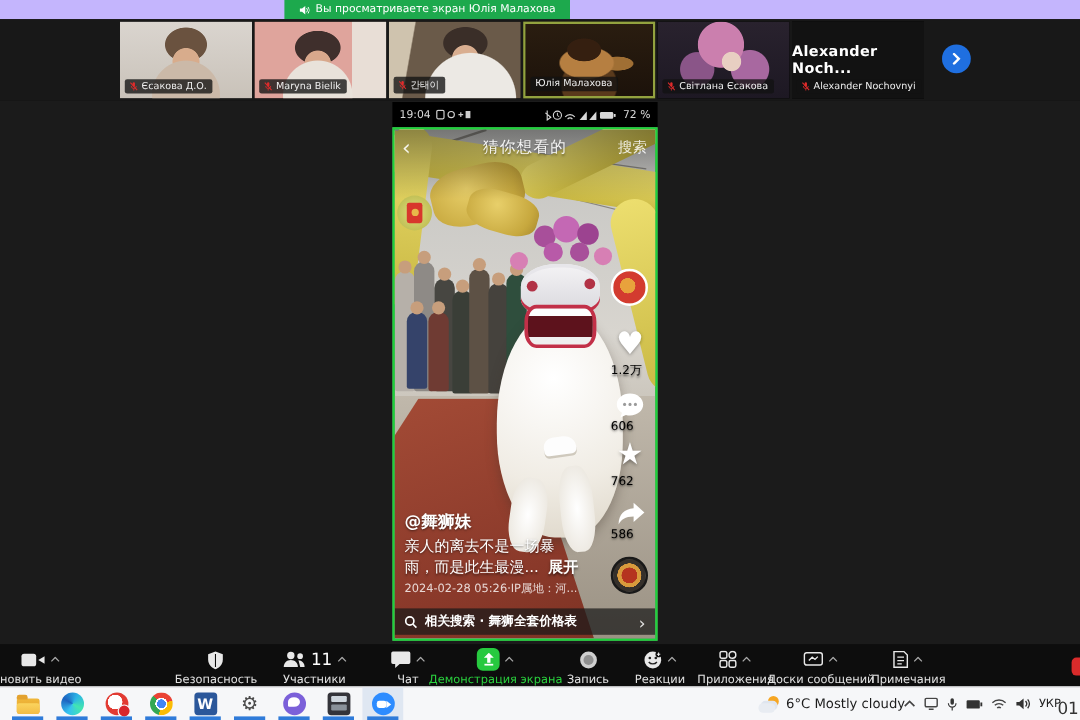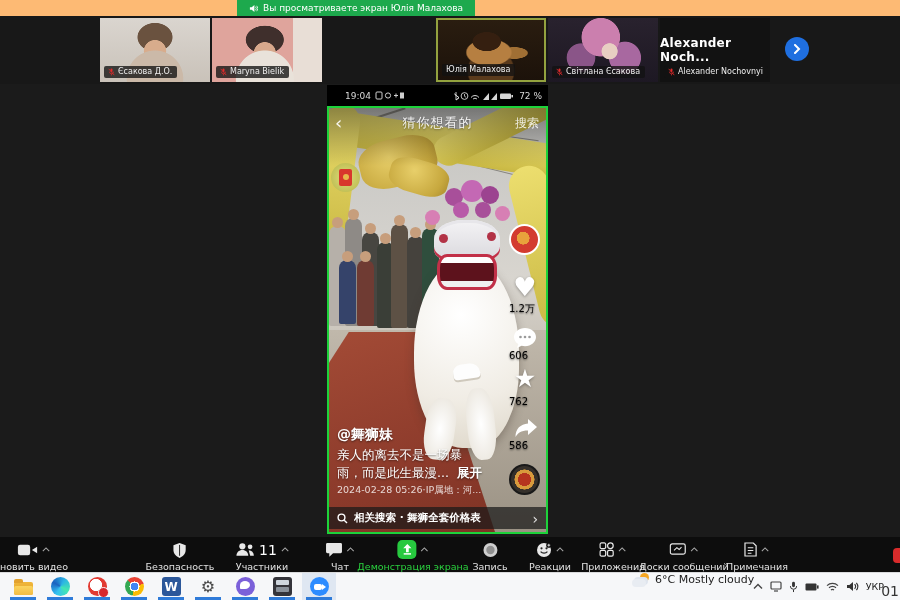--- a/index.html
+++ b/index.html
@@ -1,20 +1,20 @@
 <!DOCTYPE html>
 <html><head>
 <meta charset="utf-8">
 <style>
   html,body{margin:0;padding:0;background:#000;}
   body{font-family:"DejaVu Sans","Liberation Sans",sans-serif;}
   .screen{position:relative;width:900px;height:600px;overflow:hidden;background:#101010;}
 
   
-  .topstrip{position:absolute;left:0;top:0;width:900px;height:16px;background:#fdba74;}
+  .topstrip{position:absolute;left:0;top:0;width:900px;height:16px;background:#c4b5fd;}
   .bannerwrap{position:absolute;left:237px;top:0;height:16px;display:flex;}
   .sharebanner{display:flex;align-items:center;gap:5px;background:#1da94d;color:#fff;
     font-size:9px;padding:0 12px;white-space:nowrap;}
   .viewsettings{display:flex;align-items:center;gap:8px;background:#313131;color:#f0f0f0;
     font-size:9px;padding:0 12px;border-radius:0 0 4px 0;white-space:nowrap;cursor:pointer;}
   .chevdown{font-size:8px;color:#ccc;}
 
   
   .filmstrip{position:absolute;left:0;top:16px;width:900px;height:68px;background:#181818;}
   .tile{position:absolute;top:2px;width:110px;height:64px;background:#000;overflow:hidden;box-sizing:border-box;}
@@ -52,21 +52,21 @@
   .tiletext{color:#fff;font-size:12px;font-weight:bold;letter-spacing:.3px;}
   .nametag{position:absolute;left:4px;bottom:4px;display:flex;align-items:center;gap:3px;
     background:rgba(18,18,18,.78);color:#eee;font-size:8px;padding:1px 5px 2px 4px;border-radius:2px;white-space:nowrap;max-width:100px;overflow:hidden;}
   .nextarrow{position:absolute;left:785px;top:21px;width:24px;height:24px;border-radius:50%;
     background:#1f6fe0;display:flex;align-items:center;justify-content:center;cursor:pointer;}
 
   
   .main{position:absolute;left:0;top:84px;width:900px;height:453px;background:#1b1b1b;}
   .phone{position:absolute;left:327px;top:1px;width:221px;height:449px;background:#000;}
   .statusbar{height:21px;display:flex;align-items:center;justify-content:space-between;
-    padding:0 6px;color:#d8d8d8;font-size:9px;margin-left:12px;}
+    padding:0 6px;color:#d8d8d8;font-size:9px;}
   .statusleft,.statusright{display:flex;align-items:center;gap:4px;}
   .video{position:relative;height:428px;border:2px solid #1dd23a;box-sizing:border-box;overflow:hidden;background:#777;}
 
   
   .sky{position:absolute;inset:0;background:linear-gradient(#c4c4c2,#d8d5cf 40%,#c3bcb0 62%,#b2aa9d);}
   .branch{position:absolute;background:#4e4a44;opacity:.55;}
   .tube{position:absolute;background:linear-gradient(#ecde6e,#c9b843);border-radius:20px;}
   .gold{position:absolute;background:radial-gradient(circle at 40% 35%, #e8cf6a, #c7a83e 70%, #a8892e);border-radius:38%;}
   .ground{position:absolute;left:0;right:0;bottom:0;height:202px;background:linear-gradient(#c0b8ab,#9b9284);}
   .carpet{position:absolute;left:-6px;bottom:0;width:172px;height:200px;
@@ -157,21 +157,21 @@
   .ic-word{background:#2b579a;border-radius:3px;}
   .ic-word::after{content:"W";position:absolute;inset:0;color:#fff;font-weight:bold;font-size:12px;display:flex;align-items:center;justify-content:center;}
   .ic-gear::after{content:"⚙";position:absolute;inset:0;font-size:16px;color:#4a4a4a;display:flex;align-items:center;justify-content:center;}
   .ic-viber{border-radius:50%;background:#7b60d9;}
   .ic-viber::after{content:"";position:absolute;left:4px;top:4px;width:10px;height:8px;border-radius:50% 50% 50% 10%;background:#fff;}
   .ic-calc{background:#34343a;border-radius:3px;}
   .ic-calc::after{content:"";position:absolute;left:3px;top:3px;width:13px;height:5px;background:#cfd6de;border-radius:1px;box-shadow:0 7px 0 #8a919a;}
   .ic-zoom{border-radius:50%;background:#2d8cff;}
   .ic-zoom::before{content:"";position:absolute;left:4px;top:6.5px;width:8px;height:6px;background:#fff;border-radius:2px;}
   .ic-zoom::after{content:"";position:absolute;right:3px;top:7px;border-left:4px solid #fff;border-top:3px solid transparent;border-bottom:3px solid transparent;}
-  .weather{position:absolute;left:632px;top:0;height:27px;display:flex;align-items:flex-start;gap:6px;cursor:pointer;}
+  .weather{position:absolute;left:632px;top:0;height:27px;display:flex;align-items:center;gap:6px;cursor:pointer;}
   .wico{position:relative;width:17px;height:14px;}
   .wico::before{content:"";position:absolute;left:8px;top:0;width:9px;height:9px;border-radius:50%;background:#f6a623;}
   .wico::after{content:"";position:absolute;left:0;bottom:0;width:14px;height:8px;border-radius:6px;background:#e8ecf2;box-shadow:2px -2px 0 #dfe5ee;}
   .wtext{font-size:11px;color:#1c1c1c;}
   .tray{position:absolute;right:16px;top:0;height:27px;display:flex;align-items:center;gap:7px;color:#333;}
   .lang{font-size:9.5px;color:#222;}
   .clock{position:absolute;right:1px;top:10px;font-size:14px;color:#333;}
 
   svg{display:block;}
 </style>
@@ -206,20 +206,31 @@
     </div>
     <div class="tile" style="left:212px">
       <div class="pic pic2"></div>
       <div class="nametag">
         <svg width="7" height="8" viewBox="0 0 10 11">
             <rect x="3.6" y="0.6" width="2.8" height="5" rx="1.4" fill="#e02b2b"></rect>
             <path d="M2 5a3 3 0 006 0M5 8v2.4" stroke="#e02b2b" fill="none"></path>
             <line x1="1" y1="1" x2="9" y2="10" stroke="#e02b2b" stroke-width="1.2"></line>
           </svg>
         <span>Maryna Bielik</span>
+      </div>
+    </div>
+    <div class="tile" style="left:324px">
+      <div class="pic pic3"></div>
+      <div class="nametag">
+        <svg width="7" height="8" viewBox="0 0 10 11">
+            <rect x="3.6" y="0.6" width="2.8" height="5" rx="1.4" fill="#e02b2b"></rect>
+            <path d="M2 5a3 3 0 006 0M5 8v2.4" stroke="#e02b2b" fill="none"></path>
+            <line x1="1" y1="1" x2="9" y2="10" stroke="#e02b2b" stroke-width="1.2"></line>
+          </svg>
+        <span>간태이</span>
       </div>
     </div>
     <div class="tile active" style="left:436px">
       <div class="pic pic4"></div>
       <div class="nametag">
         <span>Юлія Малахова</span>
       </div>
     </div>
     <div class="tile" style="left:548px">
       <div class="pic pic5"></div>

